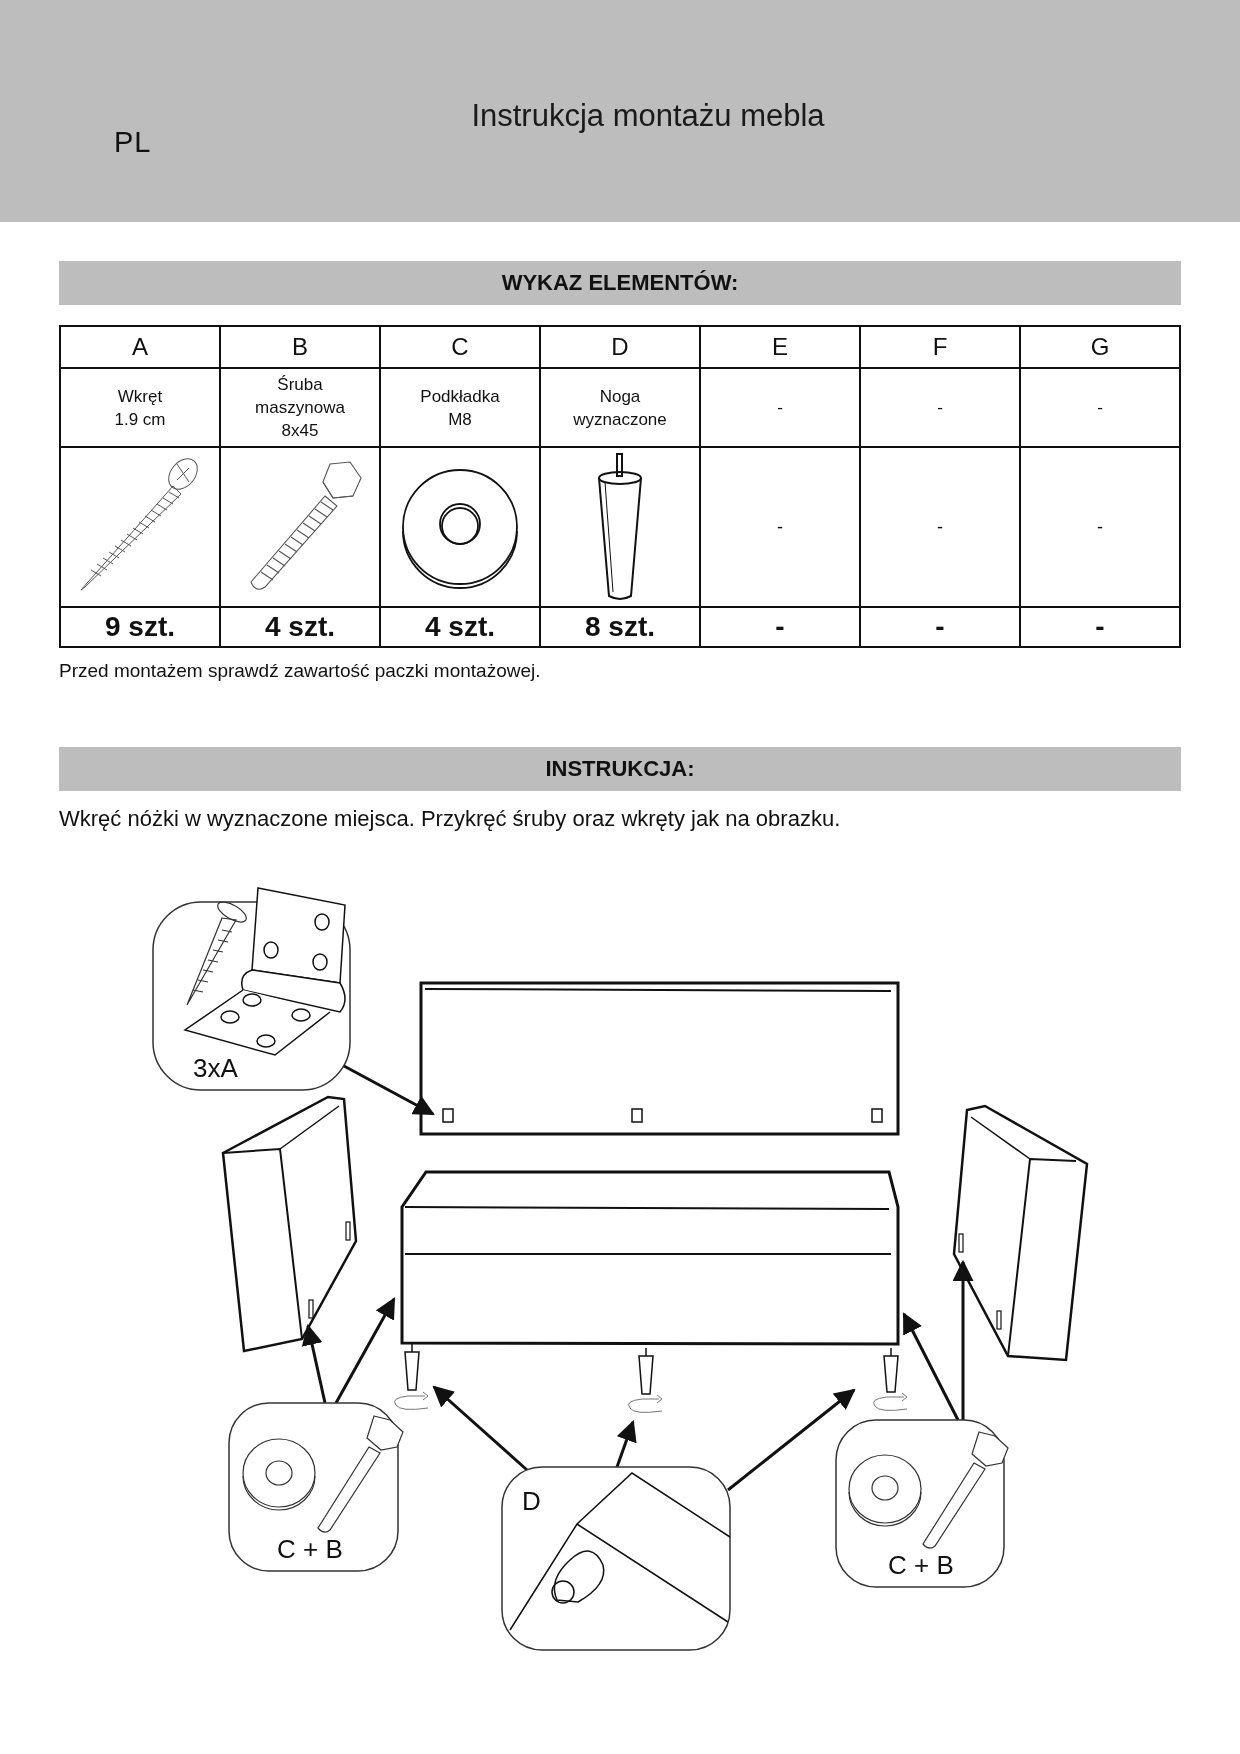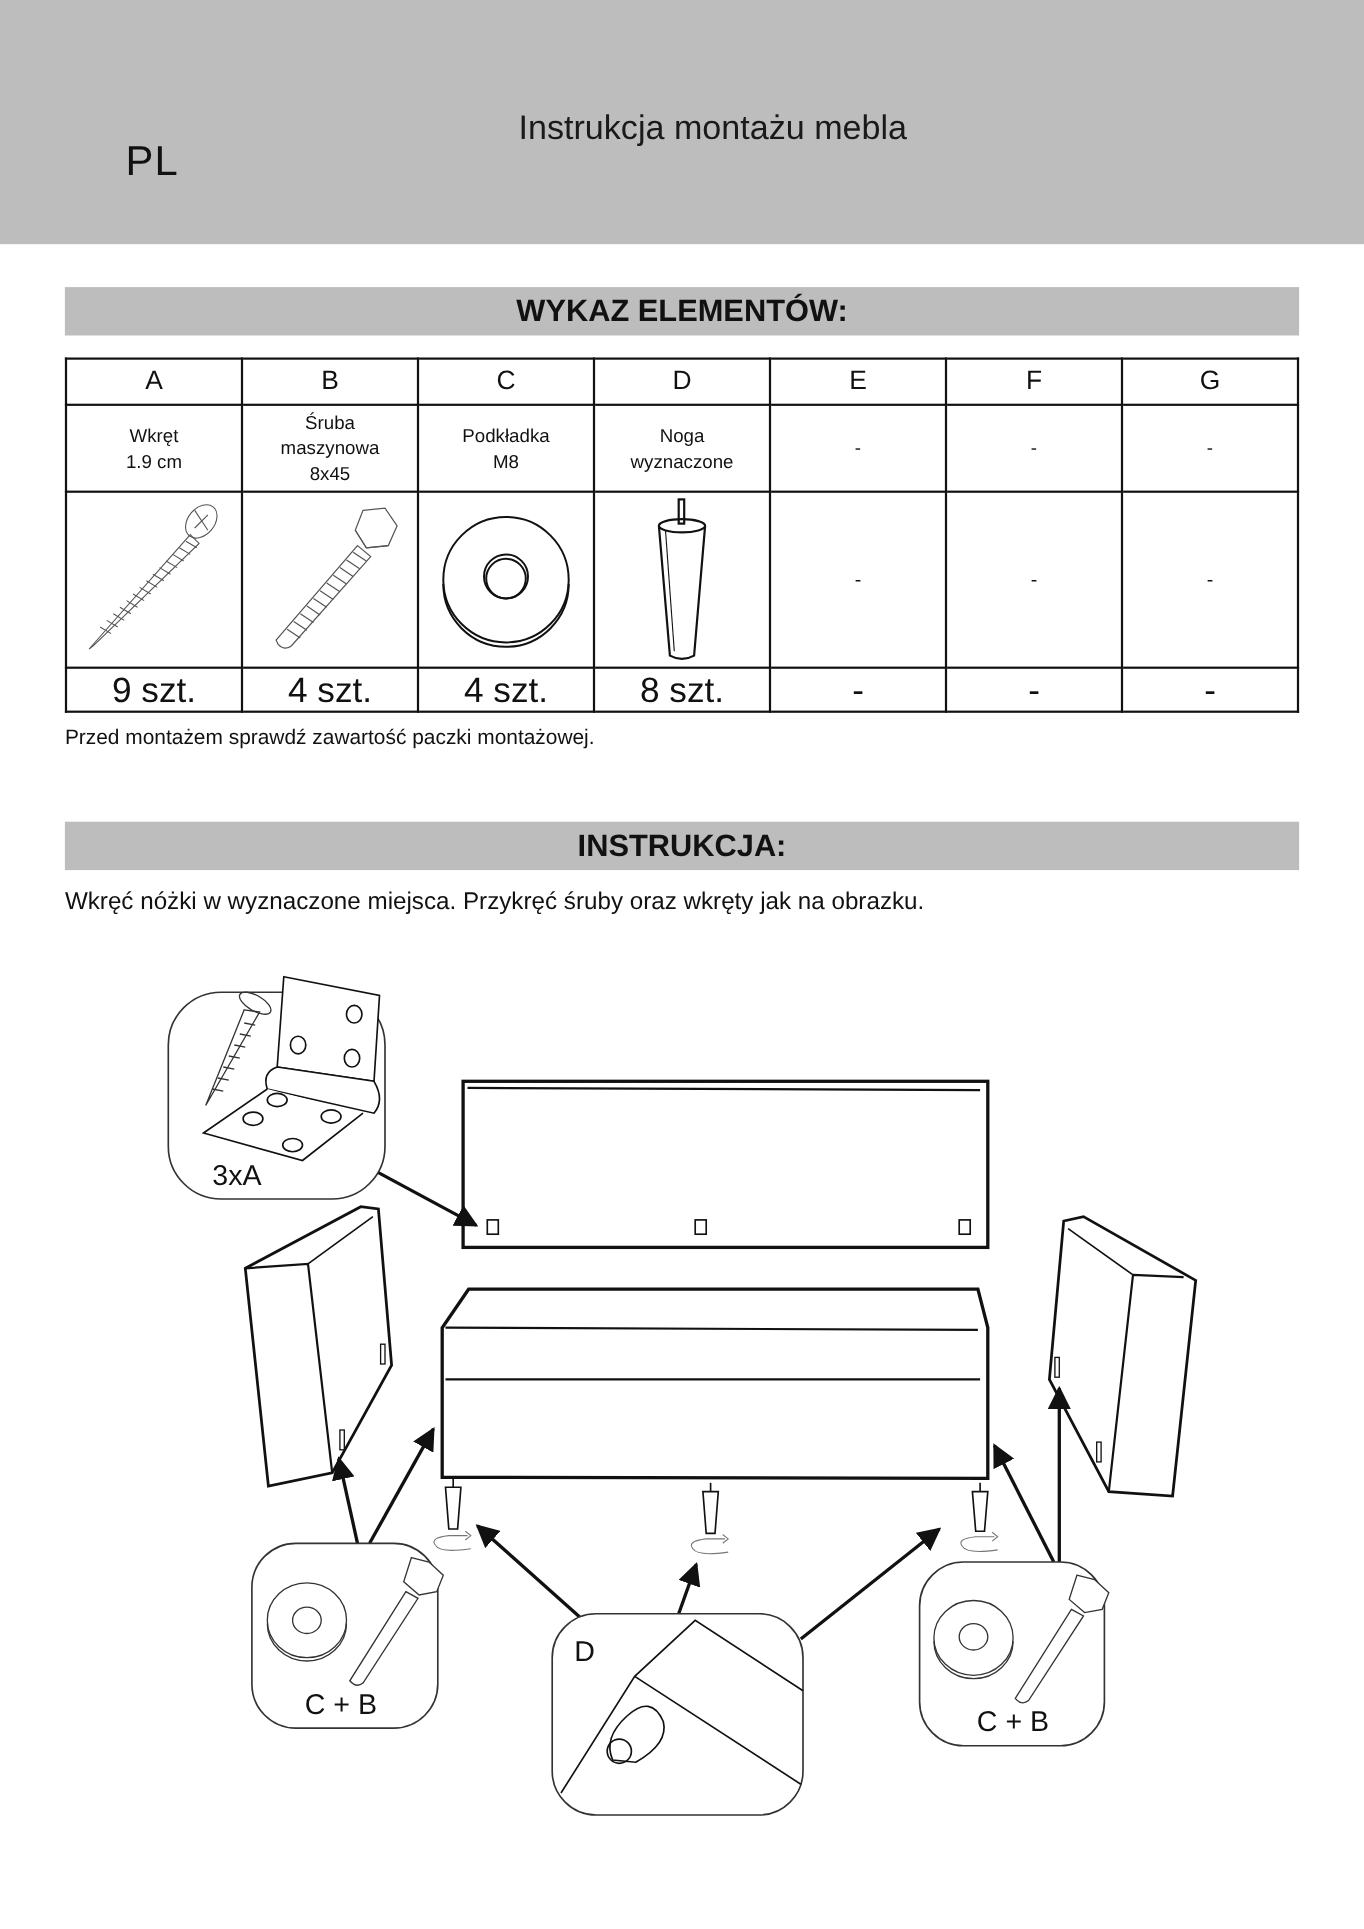--- a/index.html
+++ b/index.html
@@ -1,31 +1,31 @@
 <!DOCTYPE html>
 <html><head>
 <meta charset="utf-8">
 <style>
   * { box-sizing: border-box; margin: 0; padding: 0; }
   html, body { width: 1240px; height: 1754px; background: #ffffff; overflow: hidden; }
   body { position: relative; font-family: "Liberation Sans", sans-serif; color: #111; }
 
   .header { position: absolute; left: 0; top: 0; width: 1240px; height: 222px; background: #bdbdbd; }
-  .lang { position: absolute; left: 114px; top: 126px; font-size: 38px; font-weight: 300; color: #111; letter-spacing: 1px; }
+  .lang { position: absolute; left: 114px; top: 126px; font-size: 29px; font-weight: 300; color: #111; letter-spacing: 1px; }
   .subtitle { position: absolute; left: 0; width: 1240px; top: 98px; text-align: center; font-size: 31px; font-weight: 300; color: #1a1a1a; margin-left: 28px; }
   .title { position: absolute; left: 0; width: 1240px; top: 140px; text-align: center; font-size: 46px; font-weight: 700; color: #0a0a0a; }
 
-  .section-bar { position: absolute; left: 59px; width: 1122px; height: 44px; background: #bdbdbd; text-align: center; font-weight: 700; font-size: 28px; line-height: 44px; color: #111; }
+  .section-bar { position: absolute; left: 59px; width: 1122px; height: 44px; background: #bdbdbd; text-align: center; font-weight: 700; font-size: 22px; line-height: 44px; color: #111; }
 
   table.parts { position: absolute; left: 59px; top: 325px; width: 1122px; border-collapse: collapse; table-layout: fixed; }
   table.parts td { border: 2.5px solid #111; text-align: center; vertical-align: middle; color: #111; }
   tr.letters td { height: 42px; font-size: 24px; font-weight: 300; }
   tr.names td { height: 79px; font-size: 17px; line-height: 23px; }
   tr.images td { height: 160px; font-size: 18px; }
-  tr.qty td { height: 40px; font-size: 32px; font-weight: 400; border-radius: 10px; }
+  tr.qty td { height: 40px; font-size: 28px; font-weight: 700; border-radius: 10px; }
   .dash { font-size: 18px; }
   td svg { display: block; margin: 0 auto; }
 
   .note { position: absolute; left: 59px; top: 660px; font-size: 19px; color: #111; }
   .instr-text { position: absolute; left: 59px; top: 806px; font-size: 22px; color: #111; }
 
   svg.diagram { position: absolute; left: 0; top: 860px; width: 1240px; height: 820px; }
   .label-text { font-family: "Liberation Sans", sans-serif; font-size: 26px; fill: #111; }
 </style>
 </head>

